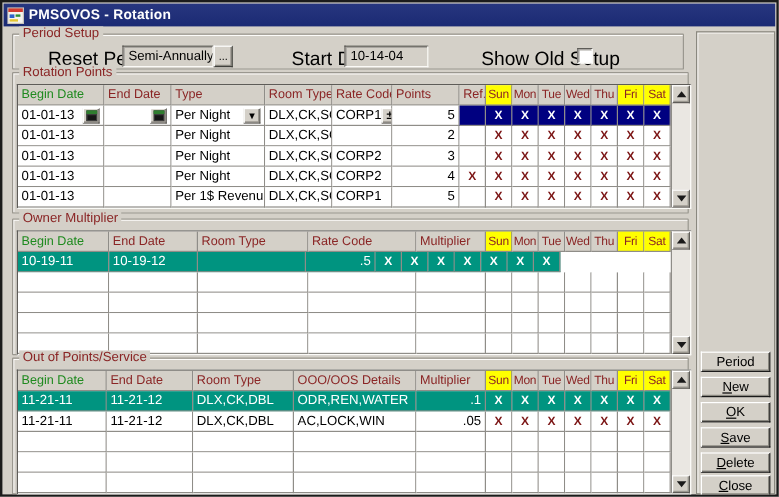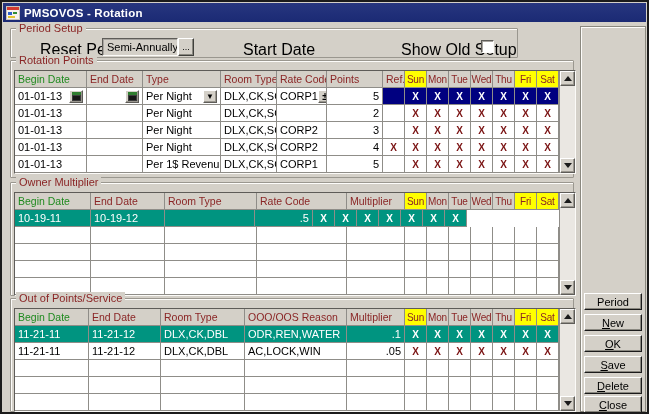--- a/index.html
+++ b/index.html
@@ -7,21 +7,21 @@
   .window{position:relative;width:649px;height:414px;background:#d4d0c8;border:2px solid #1b1b1b;
     font-family:"Liberation Sans",sans-serif;font-size:11px;color:#000;overflow:hidden;}
   .titlebar{position:absolute;left:1px;top:1px;right:1px;height:19px;background:linear-gradient(#27367f,#1b2a74);
     display:flex;align-items:center;padding-left:3px;text-align:center;}
   .ttext{color:#fff;font-weight:bold;font-size:11.5px;margin-left:4px;letter-spacing:.2px;}
   .ticon{width:14px;height:14px;display:inline-block;}
 
   
   .gb{position:absolute;border:1px solid #9a978f;box-shadow:inset 1px 1px 0 #fdfcfa;border-radius:1px;}
   .gb-label{position:absolute;top:-7px;left:5px;background:#d4d0c8;padding:0 3px;color:#8a2525;font-size:11px;}
-  .gb-period{left:8px;top:26px;width:508px;height:30px;}
+  .gb-period{left:8px;top:26px;width:560px;height:30px;}
   .gb-rot{left:8px;top:58px;width:564px;height:118px;}
   .gb-owner{left:8px;top:180px;width:564px;height:114px;}
   .gb-ooo{left:8px;top:296px;width:564px;height:114px;}
 
   .plabel{position:absolute;top:39px;font-size:16px;color:#000;}
   .field{position:absolute;top:36px;height:18px;background:#d4d0c8;border:1px solid;
     border-color:#5e5c58 #fbfaf7 #fbfaf7 #5e5c58;box-shadow:inset 1px 1px 0 #a8a5a0;
     padding:2px 4px;overflow:hidden;white-space:nowrap;}
   .btn3d{position:absolute;background:#d4d0c8;border:1px solid;border-color:#fff #40403c #40403c #fff;
     box-shadow:inset -1px -1px 0 #8a8880;display:flex;align-items:center;justify-content:center;}
@@ -92,20 +92,23 @@
     <span class="gb-label">Period Setup</span>
   </div>
   <span class="plabel" style="left:38px;">Reset Period</span>
   <div class="field" style="left:100px;width:76px;">
     <span>Semi-Annually</span>
   </div>
   <div class="btn3d" style="left:176px;top:36px;width:16px;height:18px;font-size:9px;">
     <span>...</span>
   </div>
   <span class="plabel" style="left:241px;">Start Date</span>
+  <div class="field" style="left:285px;width:70px;">
+    <span>10-14-04</span>
+  </div>
   <span class="plabel" style="left:399px;">Show Old Setup</span>
   <div class="checkbox" id="show-old-cb"></div>
 
   <div class="gb gb-rot">
     <span class="gb-label">Rotation Points</span>
   </div>
   <div class="otable" id="t-rotation">
       <div class="tgrid">
         <div class="trow">
           <div class="tcell th" style="width: 72px; color: rgb(31, 138, 31);">Begin Date</div>
@@ -585,21 +588,21 @@
 
   <div class="gb gb-ooo">
     <span class="gb-label">Out of Points/Service</span>
   </div>
   <div class="otable" id="t-ooo">
       <div class="tgrid">
         <div class="trow">
           <div class="tcell th" style="width: 74px; color: rgb(31, 138, 31);">Begin Date</div>
           <div class="tcell th" style="width: 72px; color: rgb(138, 37, 37);">End Date</div>
           <div class="tcell th" style="width: 84px; color: rgb(138, 37, 37);">Room Type</div>
-          <div class="tcell th" style="width: 102px; color: rgb(138, 37, 37);">OOO/OOS Reason</div>
+          <div class="tcell th" style="width: 102px; color: rgb(138, 37, 37);">OOO/OOS Details</div>
           <div class="tcell th" style="width: 58px; color: rgb(138, 37, 37);">Multiplier</div>
           <div class="tcell th day" style="width: 22px; color: rgb(138, 37, 37); background: rgb(255, 255, 0);">Sun</div>
           <div class="tcell th day" style="width: 22px; color: rgb(138, 37, 37);">Mon</div>
           <div class="tcell th day" style="width: 22px; color: rgb(138, 37, 37);">Tue</div>
           <div class="tcell th day" style="width: 22px; color: rgb(138, 37, 37);">Wed</div>
           <div class="tcell th day" style="width: 22px; color: rgb(138, 37, 37);">Thu</div>
           <div class="tcell th day" style="width: 22px; color: rgb(138, 37, 37); background: rgb(255, 255, 0);">Fri</div>
           <div class="tcell th day" style="width: 22px; color: rgb(138, 37, 37); background: rgb(255, 255, 0);">Sat</div>
         </div>
         <div class="trow">

